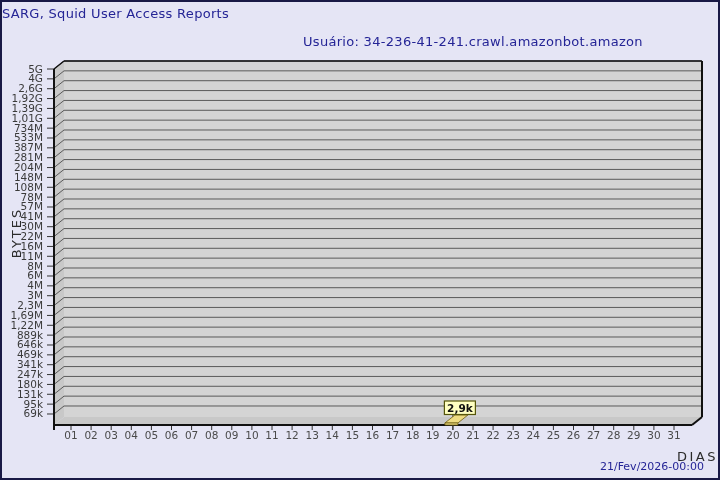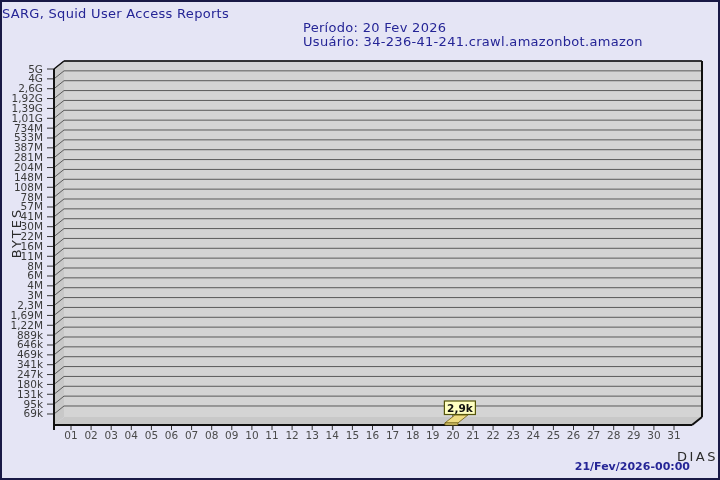--- a/index.html
+++ b/index.html
@@ -8,33 +8,32 @@
     background:#e5e5f5;border:2px solid #191946;overflow:hidden;
     font-family:"DejaVu Sans",sans-serif;
   }
   .title-line{position:absolute;color:#252596;font-size:13px;letter-spacing:.3px;white-space:pre;}
   .t1{top:4px;left:0;width:100%;text-align:left;}
   .t2{top:18px;left:301px;}
   .t3{top:32px;left:301px;}
   .axis-title{position:absolute;color:#2b2b2b;font-size:13px;letter-spacing:2px;}
   .ylab{top:231px;left:14px;transform:translate(-50%,-50%) rotate(-90deg);}
   .xlab{top:447px;left:0;width:100%;text-align:right;letter-spacing:2.5px;}
-  .timestamp{position:absolute;top:458px;right:28px;color:#252596;font-size:11px;font-weight:bold;}
+  .timestamp{position:absolute;top:458px;right:14px;color:#252596;font-size:11px;font-weight:normal;}
   svg{position:absolute;left:0;top:0;}
   .wall-back{fill:#d4d4d4;}
   .wall-side{fill:#c8c8c8;}
   .edge{stroke:#111111;fill:none;}
 </style>
 </head>
 <body>
 
 <div class="screen">
 
   <div class="title-line t1">SARG, Squid User Access Reports</div>
-  <div class="title-line t2">Período: 20 Fev 2026</div>
   <div class="title-line t3">Usuário: 34-236-41-241.crawl.amazonbot.amazon</div>
 
   <svg id="plot" width="720" height="480" viewBox="0 0 720 480">
 
     <rect class="wall-back" x="62" y="59" width="638" height="356"></rect>
     <polygon class="wall-side" points="52,67 62,59 62,415 52,423"></polygon>
     <polygon class="wall-side" points="52,423 62,415 700,415 690,423"></polygon>
 
     <g id="g-grid">
         <line x1="62" y1="59" x2="699" y2="59" stroke="#5a5a5a" stroke-width="1"></line>

